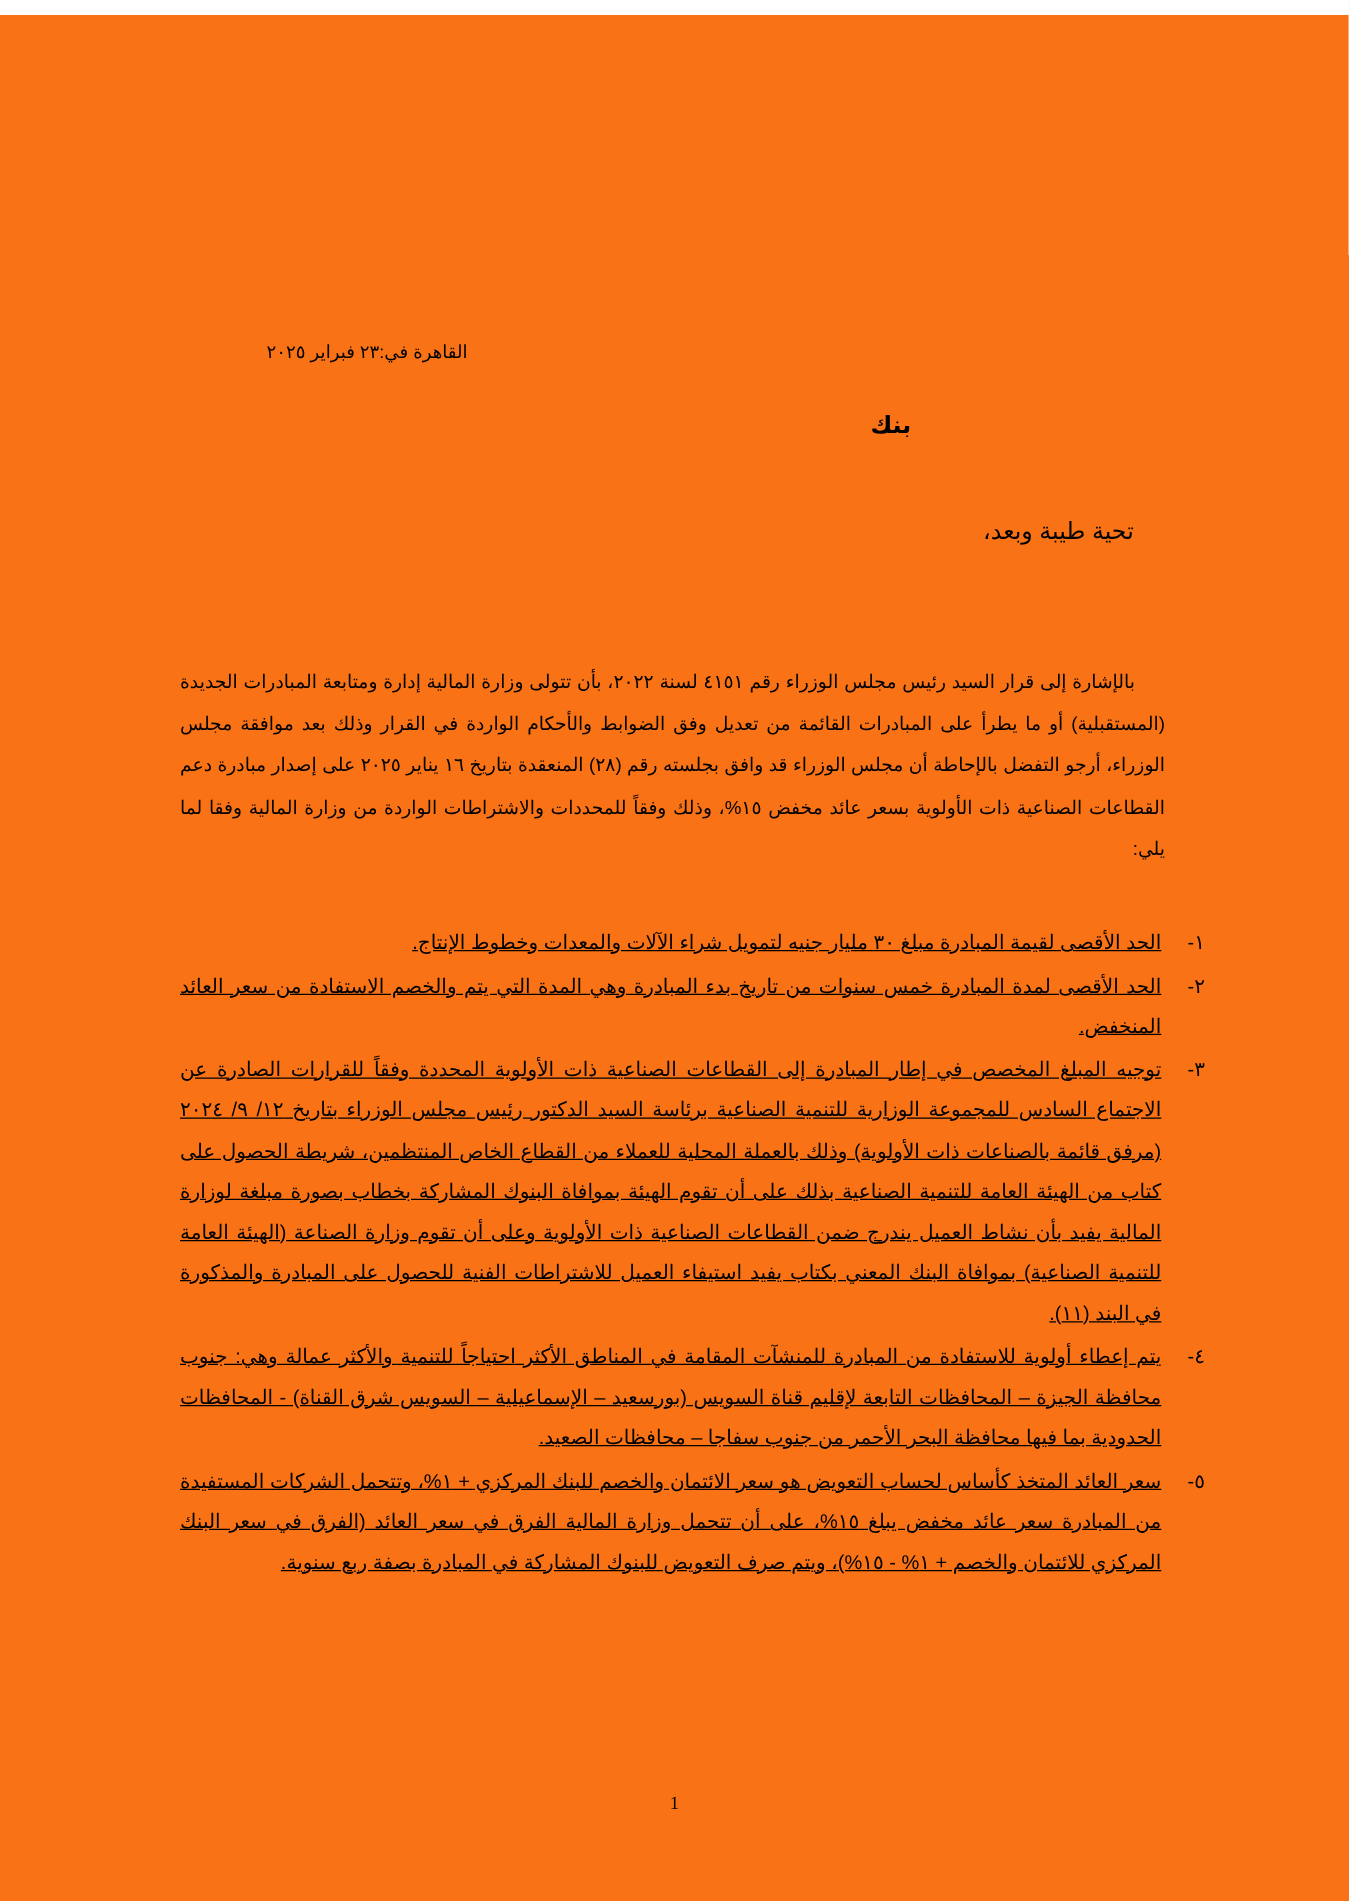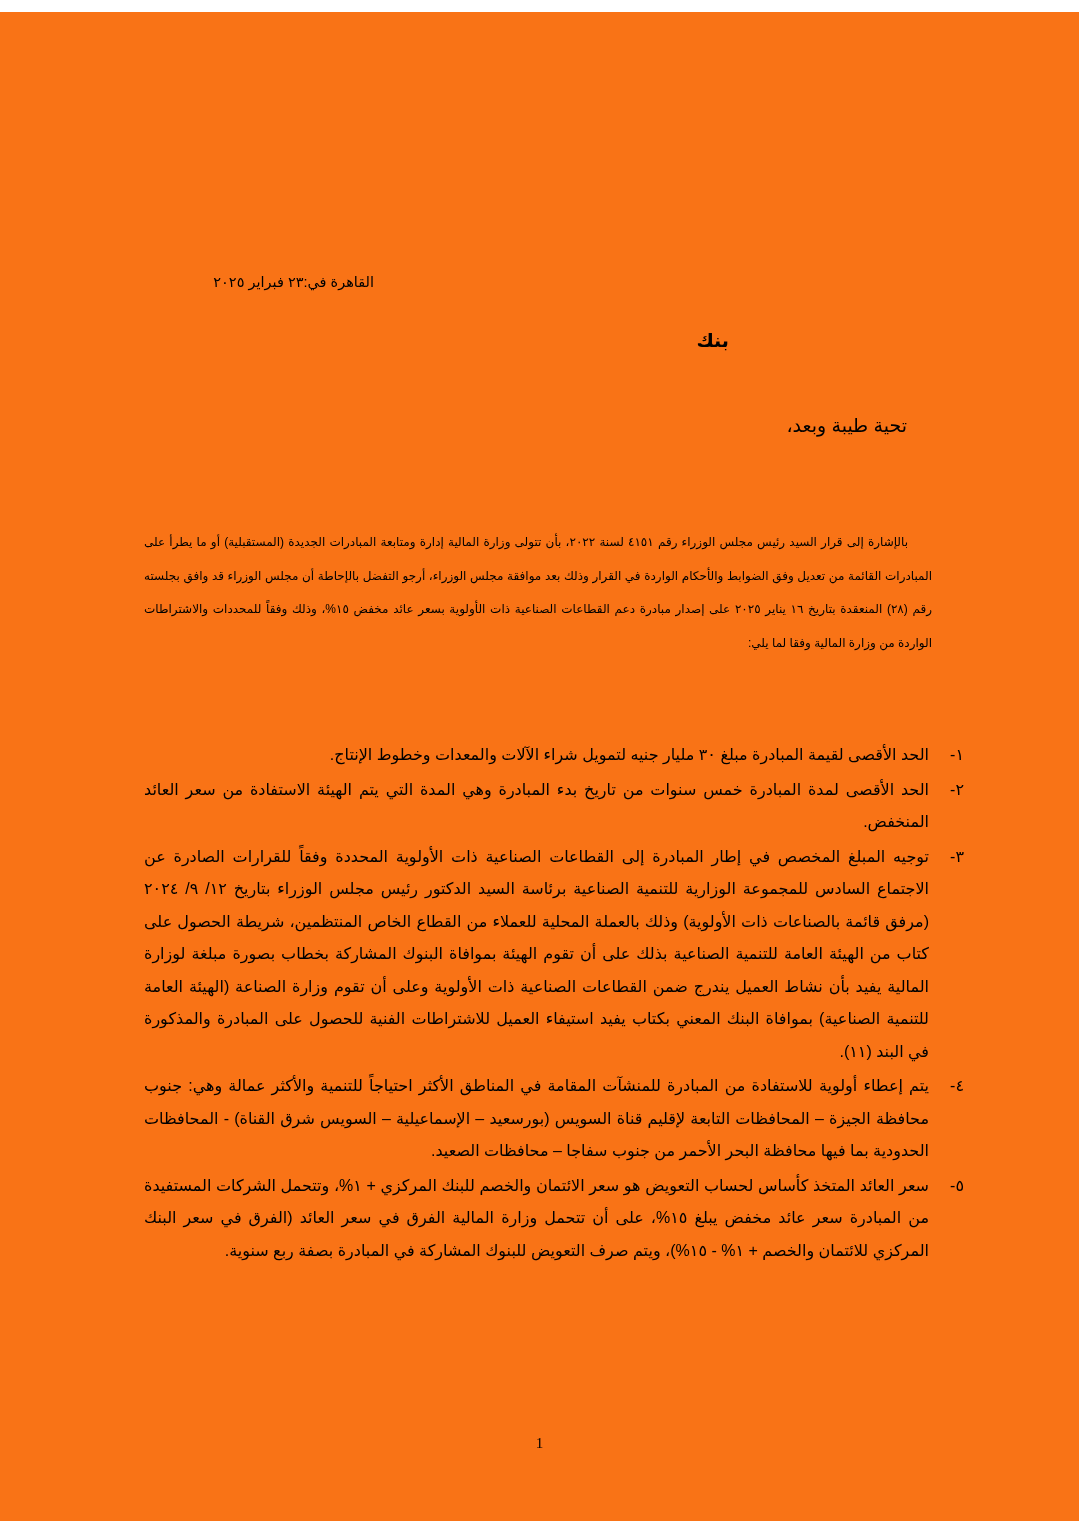--- a/index.html
+++ b/index.html
@@ -63,21 +63,21 @@
       font-size: 19px;
     }
     .body-para {
       position: absolute;
       top: 502px;
       left: 144px;
       width: 788px;
       direction: rtl;
       text-align: justify;
       text-align-last: right;
-      font-size: 12px;
+      font-size: 15px;
       line-height: 33.5px;
       text-indent: 24px;
       letter-spacing: 0.4px;
     }
     .list {
       position: absolute;
       top: 727px;
       left: 144px;
       width: 820px;
       direction: rtl;
@@ -97,20 +97,21 @@
     .list li .num {
       position: absolute;
       right: 0;
       top: 0;
       width: 30px;
       text-align: right;
       white-space: nowrap;
     }
     .list li .txt {
       display: block;
+      text-decoration: underline;
     }
     .page-number {
       position: absolute;
       top: 1423px;
       left: 0;
       width: 1079px;
       text-align: center;
       font-family: "Liberation Serif", "DejaVu Serif", serif;
       font-size: 15px;
     }
@@ -132,21 +133,21 @@
 
   <p class="body-para">بالإشارة إلى قرار السيد رئيس مجلس الوزراء رقم ٤١٥١ لسنة ٢٠٢٢، بأن تتولى وزارة المالية إدارة ومتابعة المبادرات الجديدة (المستقبلية) أو ما يطرأ على المبادرات القائمة من تعديل وفق الضوابط والأحكام الواردة في القرار وذلك بعد موافقة مجلس الوزراء، أرجو التفضل بالإحاطة أن مجلس الوزراء قد وافق بجلسته رقم (٢٨) المنعقدة بتاريخ ١٦ يناير ٢٠٢٥ على إصدار مبادرة دعم القطاعات الصناعية ذات الأولوية بسعر عائد مخفض ١٥%، وذلك وفقاً للمحددات والاشتراطات الواردة من وزارة المالية وفقا لما يلي:</p>
 
   <ol class="list">
     <li>
       <span class="num">١-</span>
       <span class="txt">الحد الأقصى لقيمة المبادرة مبلغ ٣٠ مليار جنيه لتمويل شراء الآلات والمعدات وخطوط الإنتاج.</span>
     </li>
     <li>
       <span class="num">٢-</span>
-      <span class="txt">الحد الأقصى لمدة المبادرة خمس سنوات من تاريخ بدء المبادرة وهي المدة التي يتم الهيئة الاستفادة من سعر العائد المنخفض.</span>
+      <span class="txt">الحد الأقصى لمدة المبادرة خمس سنوات من تاريخ بدء المبادرة وهي المدة التي يتم والخصم الاستفادة من سعر العائد المنخفض.</span>
     </li>
     <li>
       <span class="num">٣-</span>
       <span class="txt">توجيه المبلغ المخصص في إطار المبادرة إلى القطاعات الصناعية ذات الأولوية المحددة وفقاً للقرارات الصادرة عن الاجتماع السادس للمجموعة الوزارية للتنمية الصناعية برئاسة السيد الدكتور رئيس مجلس الوزراء بتاريخ ١٢/ ٩/ ٢٠٢٤ (مرفق قائمة بالصناعات ذات الأولوية) وذلك بالعملة المحلية للعملاء من القطاع الخاص المنتظمين، شريطة الحصول على كتاب من الهيئة العامة للتنمية الصناعية بذلك على أن تقوم الهيئة بموافاة البنوك المشاركة بخطاب بصورة مبلغة لوزارة المالية يفيد بأن نشاط العميل يندرج ضمن القطاعات الصناعية ذات الأولوية وعلى أن تقوم وزارة الصناعة (الهيئة العامة للتنمية الصناعية) بموافاة البنك المعني بكتاب يفيد استيفاء العميل للاشتراطات الفنية للحصول على المبادرة والمذكورة في البند (١١).</span>
     </li>
     <li>
       <span class="num">٤-</span>
       <span class="txt">يتم إعطاء أولوية للاستفادة من المبادرة للمنشآت المقامة في المناطق الأكثر احتياجاً للتنمية والأكثر عمالة وهي: جنوب محافظة الجيزة – المحافظات التابعة لإقليم قناة السويس (بورسعيد – الإسماعيلية – السويس شرق القناة) - المحافظات الحدودية بما فيها محافظة البحر الأحمر من جنوب سفاجا – محافظات الصعيد.</span>
     </li>
     <li>

